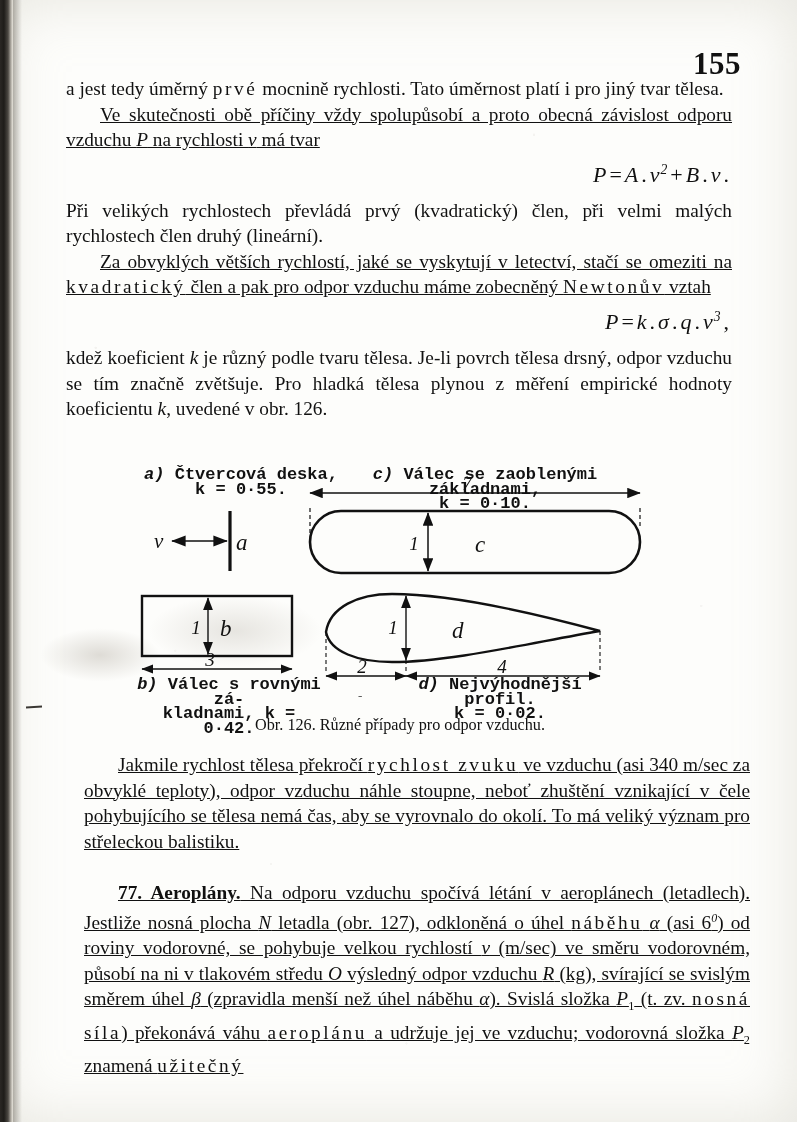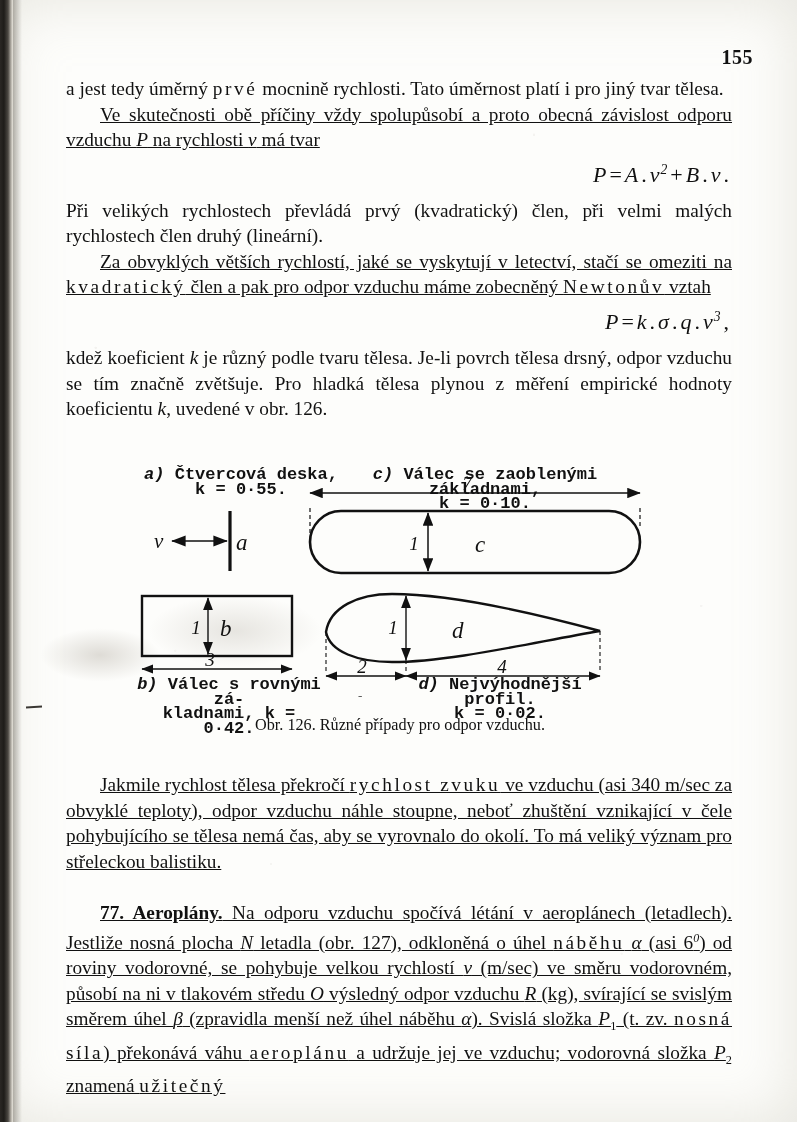--- a/index.html
+++ b/index.html
@@ -65,23 +65,23 @@
   .tick-left {
     position: absolute;
     left: 26px; top: 706px;
     width: 16px; height: 2px;
     background: #3a3733;
     transform: rotate(-3deg);
   }
 
   .folio {
     position: absolute;
-    right: 44px;
+    right: 56px;
     top: 46px;
-    font-size: 20px;
+    font-size: 31px;
     font-weight: bold;
     letter-spacing: 0.5px;
   }
 
   .body {
     position: absolute;
     left: 66px;
     top: 76px;
     width: 666px;
   }
@@ -267,20 +267,20 @@
       <line x1="196" y1="210" x2="276" y2="210" stroke="#111" stroke-width="1.3" marker-start="url(#arS)" marker-end="url(#ar)"></line>
       <text x="232" y="207" font-family="'Liberation Serif', serif" font-size="19" font-style="italic" text-anchor="middle" fill="#111">2</text>
 
       <line x1="276" y1="210" x2="470" y2="210" stroke="#111" stroke-width="1.3" marker-start="url(#arS)" marker-end="url(#ar)"></line>
       <text x="372" y="207" font-family="'Liberation Serif', serif" font-size="19" font-style="italic" text-anchor="middle" fill="#111">4</text>
     </svg>
 
     <div class="fig-caption">Obr. 126. Různé případy pro odpor vzduchu.</div>
   </div>
 
-  <div class="body" style="top:772px;">
+  <div class="body" style="top:752px;margin-left:18px;">
 
     <p class="indent"><span>Jakmile rychlost tělesa překročí </span><span class="sp">rychlost zvuku</span><span> ve vzduchu (asi 340 m/sec za obvyklé teploty), odpor vzduchu náhle stoupne, neboť zhuštění vznikající v čele pohybujícího se tělesa nemá čas, aby se vyrovnalo do okolí. To má veliký význam pro střeleckou balistiku.</span></p>
 
     <p class="indent" style="margin-top:26px;"><span class="bold">77. Aeroplány.</span><span> Na odporu vzduchu spočívá létání v aeroplánech (letadlech). Jestliže nosná plocha </span><span class="it">N</span><span> letadla (obr. 127), odkloněná o úhel </span><span class="sp">náběhu</span> <span class="it">α</span><span> (asi 6</span><sup class="exp">0</sup><span>) od roviny vodorovné, se pohybuje velkou rychlostí </span><span class="it">v</span><span> (m/sec) ve směru vodorovném, působí na ni v tlakovém středu </span><span class="it">O</span><span> výsledný odpor vzduchu </span><span class="it">R</span><span> (kg), svírající se svislým směrem úhel </span><span class="it">β</span><span> (zpravidla menší než úhel náběhu </span><span class="it">α</span><span>). Svislá složka </span><span class="it">P</span><sub class="idx">1</sub><span> (t. zv. </span><span class="sp">nosná síla</span><span>) překonává váhu </span><span class="sp">aeroplánu</span><span> a udržuje jej ve vzduchu; vodorovná složka </span><span class="it">P</span><sub class="idx">2</sub><span> znamená </span><span class="sp">užitečný</span></p>
   </div>
 
 </div>
 
 </body></html>

